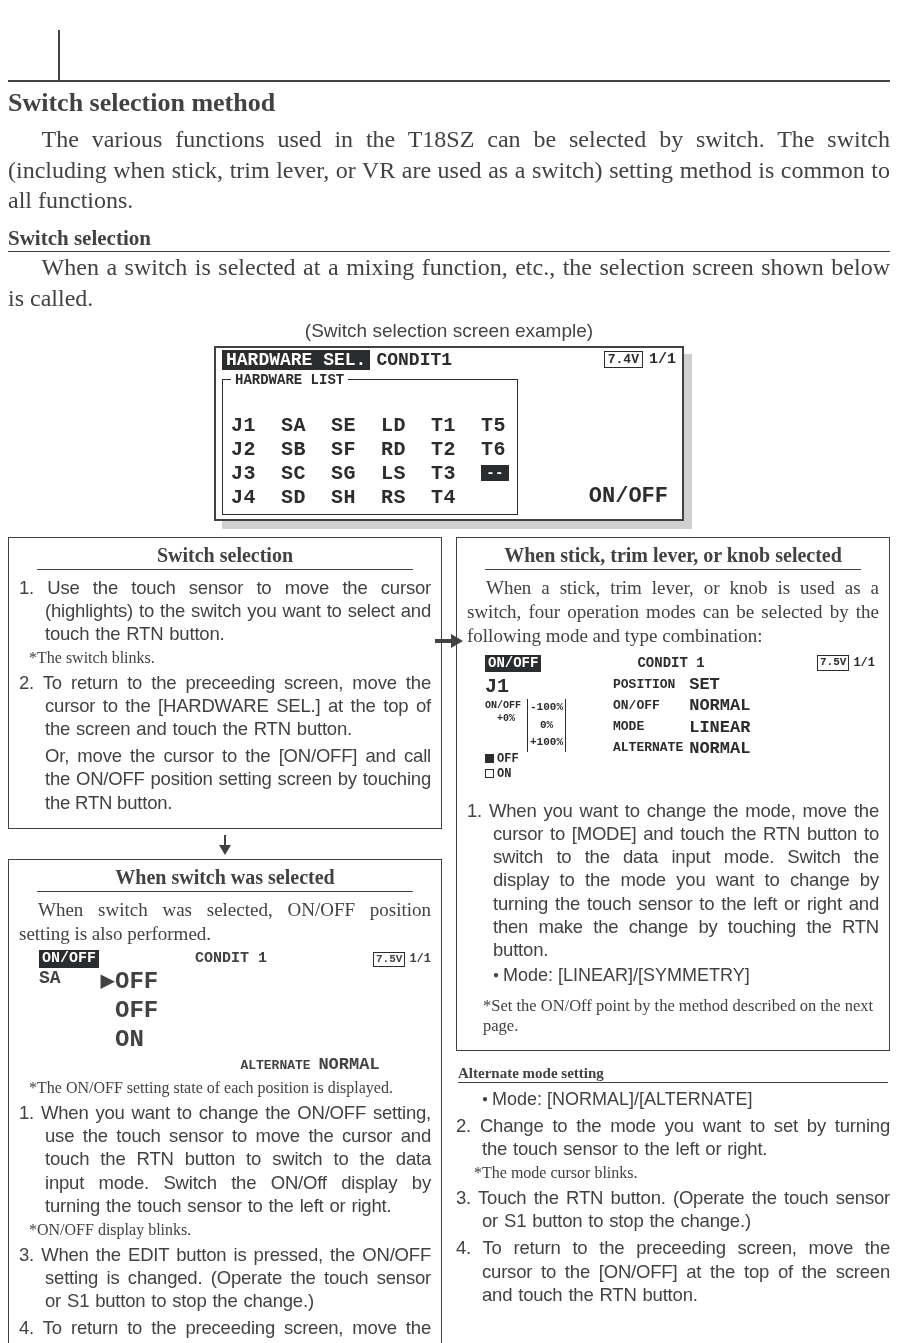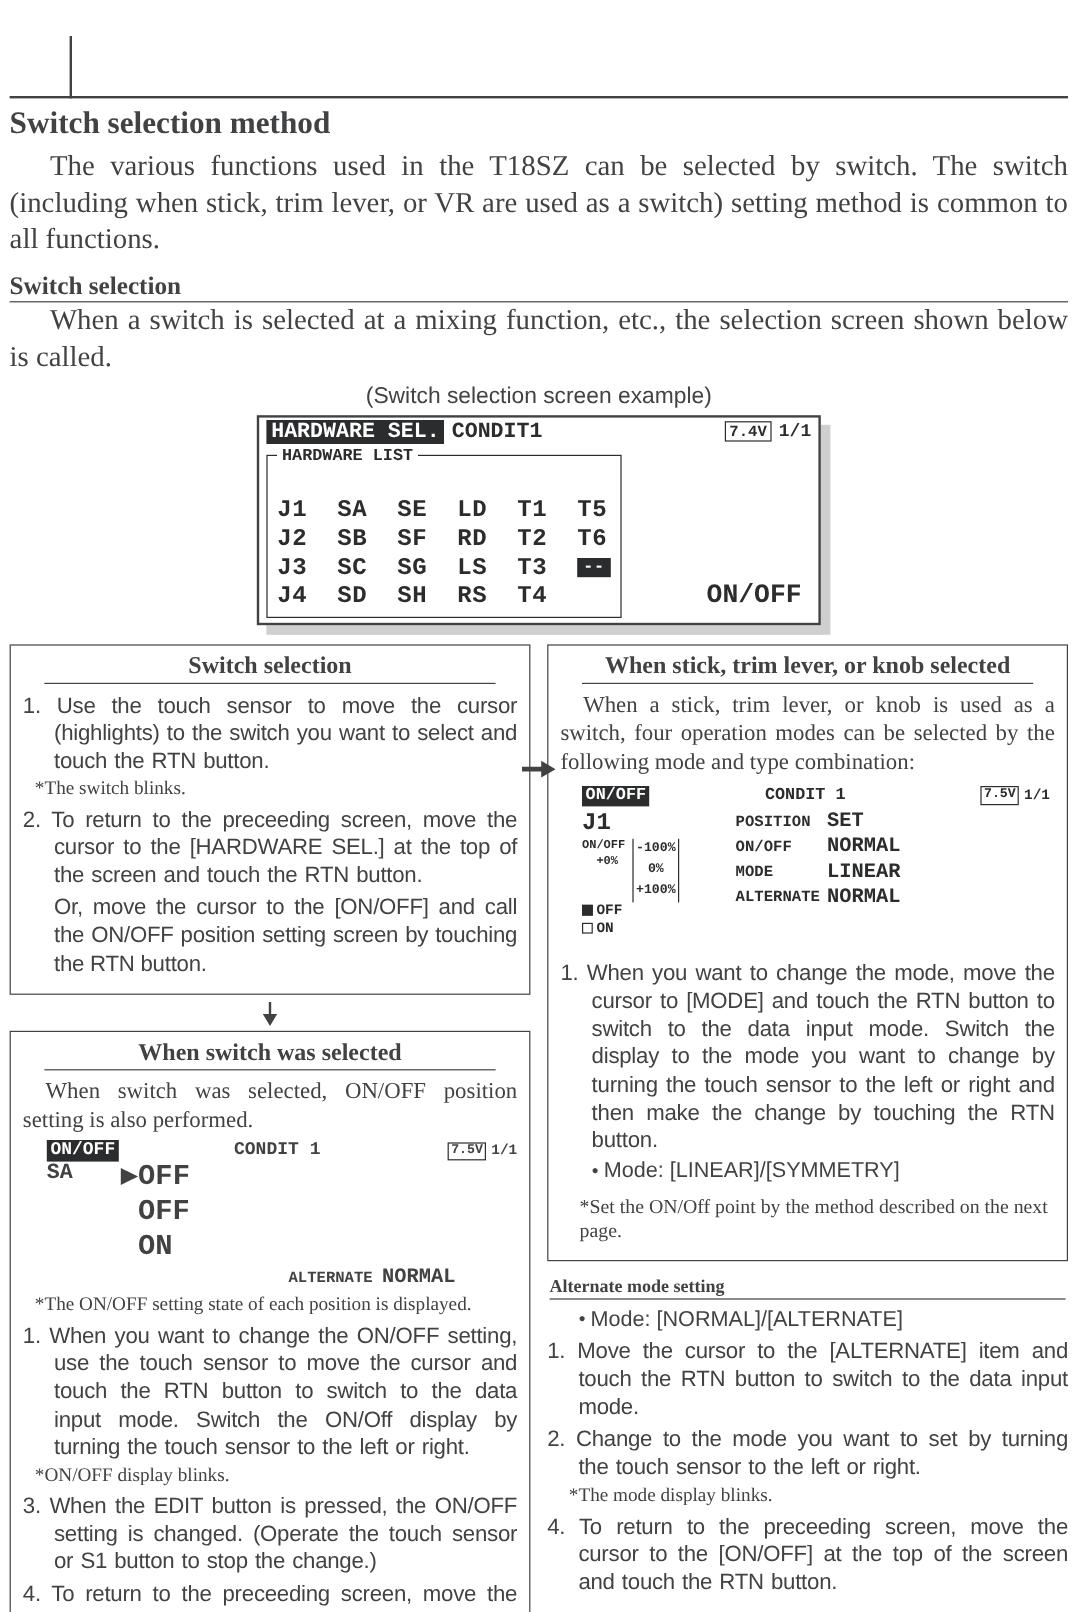--- a/index.html
+++ b/index.html
@@ -366,23 +366,23 @@
         </div>
       </div>
 
       <div class="step" style="margin-top:14px;">1. When you want to change the mode, move the cursor to [MODE] and touch the RTN button to switch to the data input mode. Switch the display to the mode you want to change by turning the touch sensor to the left or right and then make the change by touching the RTN button.</div>
       <div class="bullet">Mode: [LINEAR]/[SYMMETRY]</div>
       <div class="note-r">*Set the ON/Off point by the method described on the next page.</div>
     </div>
 
     <h2 class="alt">Alternate mode setting</h2>
     <div class="bullet">Mode: [NORMAL]/[ALTERNATE]</div>
-    <div class="step">1. Move the cursor to the [ALTERNATE] item and touch the RTN button to switch to the data input mode.</div>
     <div class="step">2. Change to the mode you want to set by turning the touch sensor to the left or right.</div>
-    <div class="note" style="margin-left:18px;">*The mode display blinks.</div>
+    <div class="note" style="margin-left:18px;">*The mode cursor blinks.</div>
+    <div class="step">3. Touch the RTN button. (Operate the touch sensor or S1 button to stop the change.)</div>
     <div class="step">4. To return to the preceeding screen, move the cursor to the [ON/OFF] at the top of the screen and touch the RTN button.</div>
   </div>
 </div>
 
 <div class="arrow-right">
   <svg viewBox="0 0 28 16">
       <path d="M0 6 L16 6 L16 1 L28 8 L16 15 L16 10 L0 10 Z" fill="#404244"></path>
     </svg>
 </div>
 

